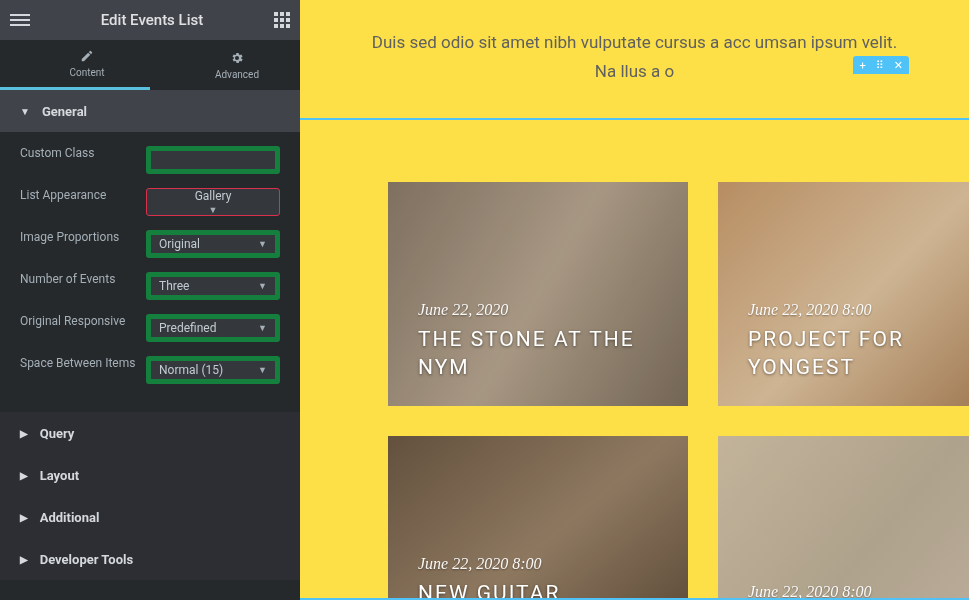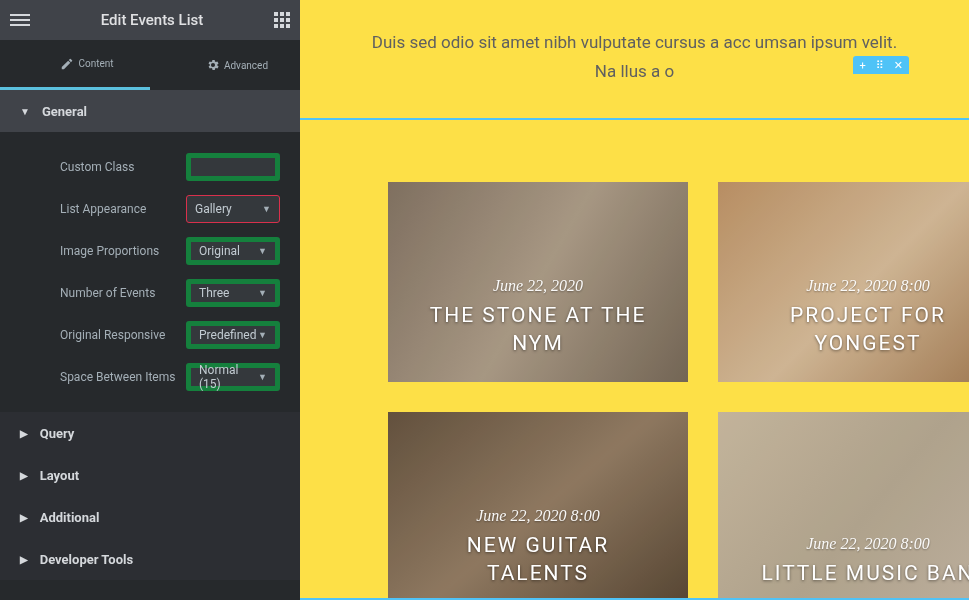--- a/index.html
+++ b/index.html
@@ -8,48 +8,48 @@
 
 .sidebar { width: 300px; background: #26292c; color: #a4afb7; display: flex; flex-direction: column; height: 600px; }
 .sidebar-header { height: 40px; background: #404349; display: flex; align-items: center; padding: 12px 10px; }
 .sidebar-header .hamburger { width: 20px; display: flex; flex-direction: column; gap: 3px; cursor: pointer; }
 .sidebar-header .hamburger span { height: 2px; background: #d5d8dc; }
 .sidebar-header .title { flex: 1; text-align: center; color: #e0e1e3; font-size: 15px; font-weight: 500; }
 .sidebar-header .apps { width: 16px; height: 16px; display: grid; grid-template-columns: repeat(3,1fr); grid-template-rows: repeat(3,1fr); gap: 2px; cursor: pointer; }
 .sidebar-header .apps span { background: #d5d8dc; }
 
 .tabs { display: flex; height: 50px; }
-.tab { flex: 1; display: flex; flex-direction: row; align-items: center; justify-content: center; gap: 4px; font-size: 10px; cursor: pointer; color: #a4afb7; padding-left: 24px; }
+.tab { flex: 1; display: flex; flex-direction: column; align-items: center; justify-content: center; gap: 4px; font-size: 10px; cursor: pointer; color: #a4afb7; padding-left: 24px; }
 .tab.active { border-bottom: 3px solid #5bc0de; }
 .tab svg { width: 14px; height: 14px; fill: #a4afb7; }
 
 .panel { flex: 1; overflow-y: auto; }
 .section-header { height: 42px; display: flex; align-items: center; padding: 0 20px; background: #404349; color: #d5d8dc; font-size: 13px; font-weight: 700; cursor: pointer; gap: 12px; }
 .section-header.dark { background: #2c2e33; }
 .section-header .caret { font-size: 10px; }
 .section-body { padding: 14px 20px; }
-.control-row { display: flex; align-items: center; height: 42px; margin-left: 40px; }
+.control-row { display: flex; align-items: flex-start; height: 42px; }
 .control-label { flex: 0 0 126px; font-size: 12px; color: #a4afb7; }
 .control-input { flex: 1; }
 .text-input, .select { width: 100%; height: 28px; background: #34383c; border: 5px solid #15803d; border-radius: 3px; color: #c2cbd2; font-size: 12px; padding: 0 8px; }
 .select { appearance: none; display: flex; align-items: center; justify-content: space-between; cursor: pointer; }
 .select .chev { font-size: 9px; color: #a4afb7; }
-.select.highlighted { border: 1.5px solid #d9304c; }
+.select.highlighted { border: 1.5px solid #d9304c; flex-direction: column; }
 
 .handle { position: absolute; left: 300px; top: 395px; width: 14px; height: 30px; background: #34383c; display: flex; align-items: center; justify-content: center; cursor: pointer; }
 .handle::before { content: "‹"; color: #d5d8dc; font-size: 12px; }
 
 
 .preview { flex: 1; position: relative; background: #fde047; overflow: hidden; border: 2px solid #4fc3f7; border-top: none; border-left: none; border-right: none; }
 .lorem { padding: 28px 70px 20px; color: #606060; font-size: 17px; text-align: center; font-style: normal; line-height: 1.7; }
 .section-tools { position: absolute; top: 56px; right: 60px; display: flex; height: 18px; background: #4fc3f7; border-radius: 3px 3px 0 0; align-items: center; padding: 0 6px; gap: 10px; }
 .section-tools span { color: #fff; font-size: 11px; line-height: 1; cursor: pointer; }
 .gallery-wrap { padding: 0 0 0 88px; border-top: 2px solid #4fc3f7; margin-top: 12px; }
 .gallery { display: grid; grid-template-columns: 300px 300px; gap: 30px; padding-top: 62px; }
-.card { position: relative; height: 200px; overflow: hidden; display: flex; flex-direction: column; justify-content: flex-end; padding: 22px 30px 24px; color: #fff; text-align: center; }
+.card { position: relative; height: 224px; overflow: hidden; display: flex; flex-direction: column; justify-content: flex-end; padding: 22px 30px 24px; color: #fff; }
 .card .date { font-style: italic; font-size: 16px; font-family: Georgia, serif; margin-bottom: 6px; opacity: 0.95; text-shadow: 0 1px 2px rgba(0,0,0,0.4); }
 .card .title { font-size: 21px; font-weight: 400; letter-spacing: 2px; line-height: 1.35; text-shadow: 0 1px 3px rgba(0,0,0,0.5); }
 .card.bg1 { background: linear-gradient(120deg,#8a7968,#b5a48e,#7d6e5c); }
 .card.bg2 { background: linear-gradient(135deg,#c79a6b,#e0c4a0,#a87d52); }
 .card.bg3 { background: linear-gradient(140deg,#6b5843,#9a8268,#5c4a36); }
 .card.bg4 { background: linear-gradient(130deg,#d4c3a8,#beb098,#cfc0ad); }
 .card::before { content:""; position:absolute; inset:0; background: rgba(0,0,0,0.08); }
 .card > * { position: relative; }
 </style>
 </head>

